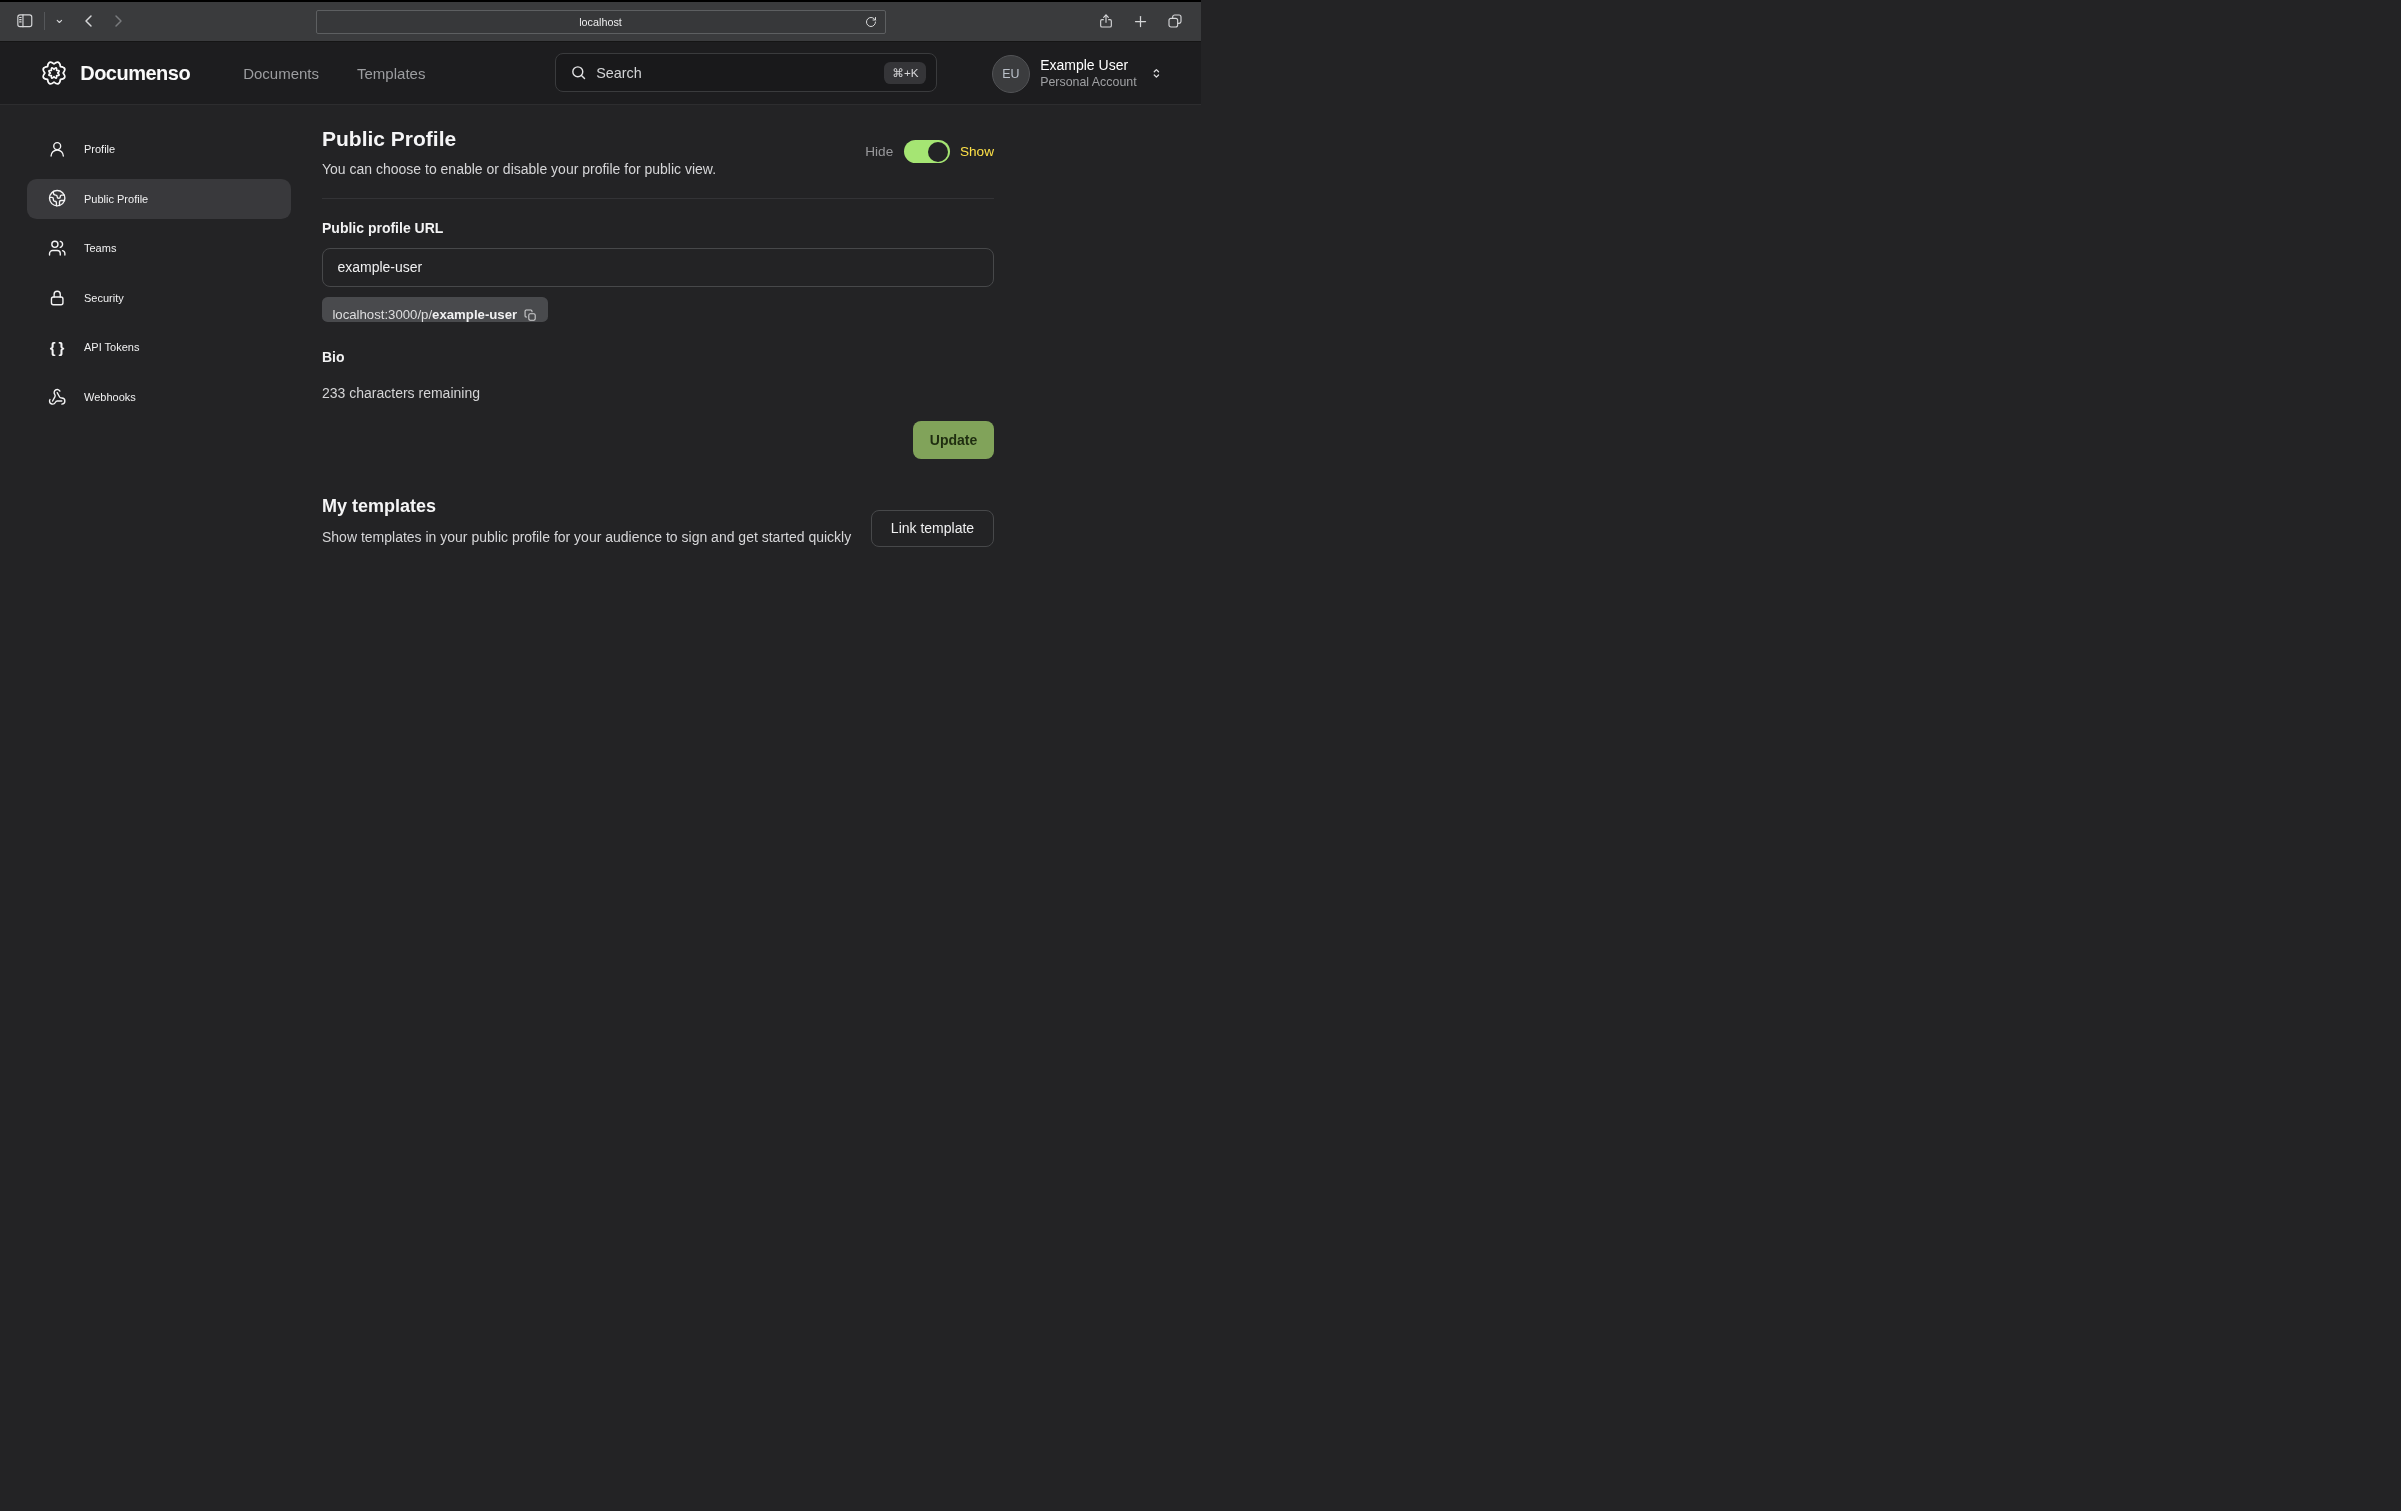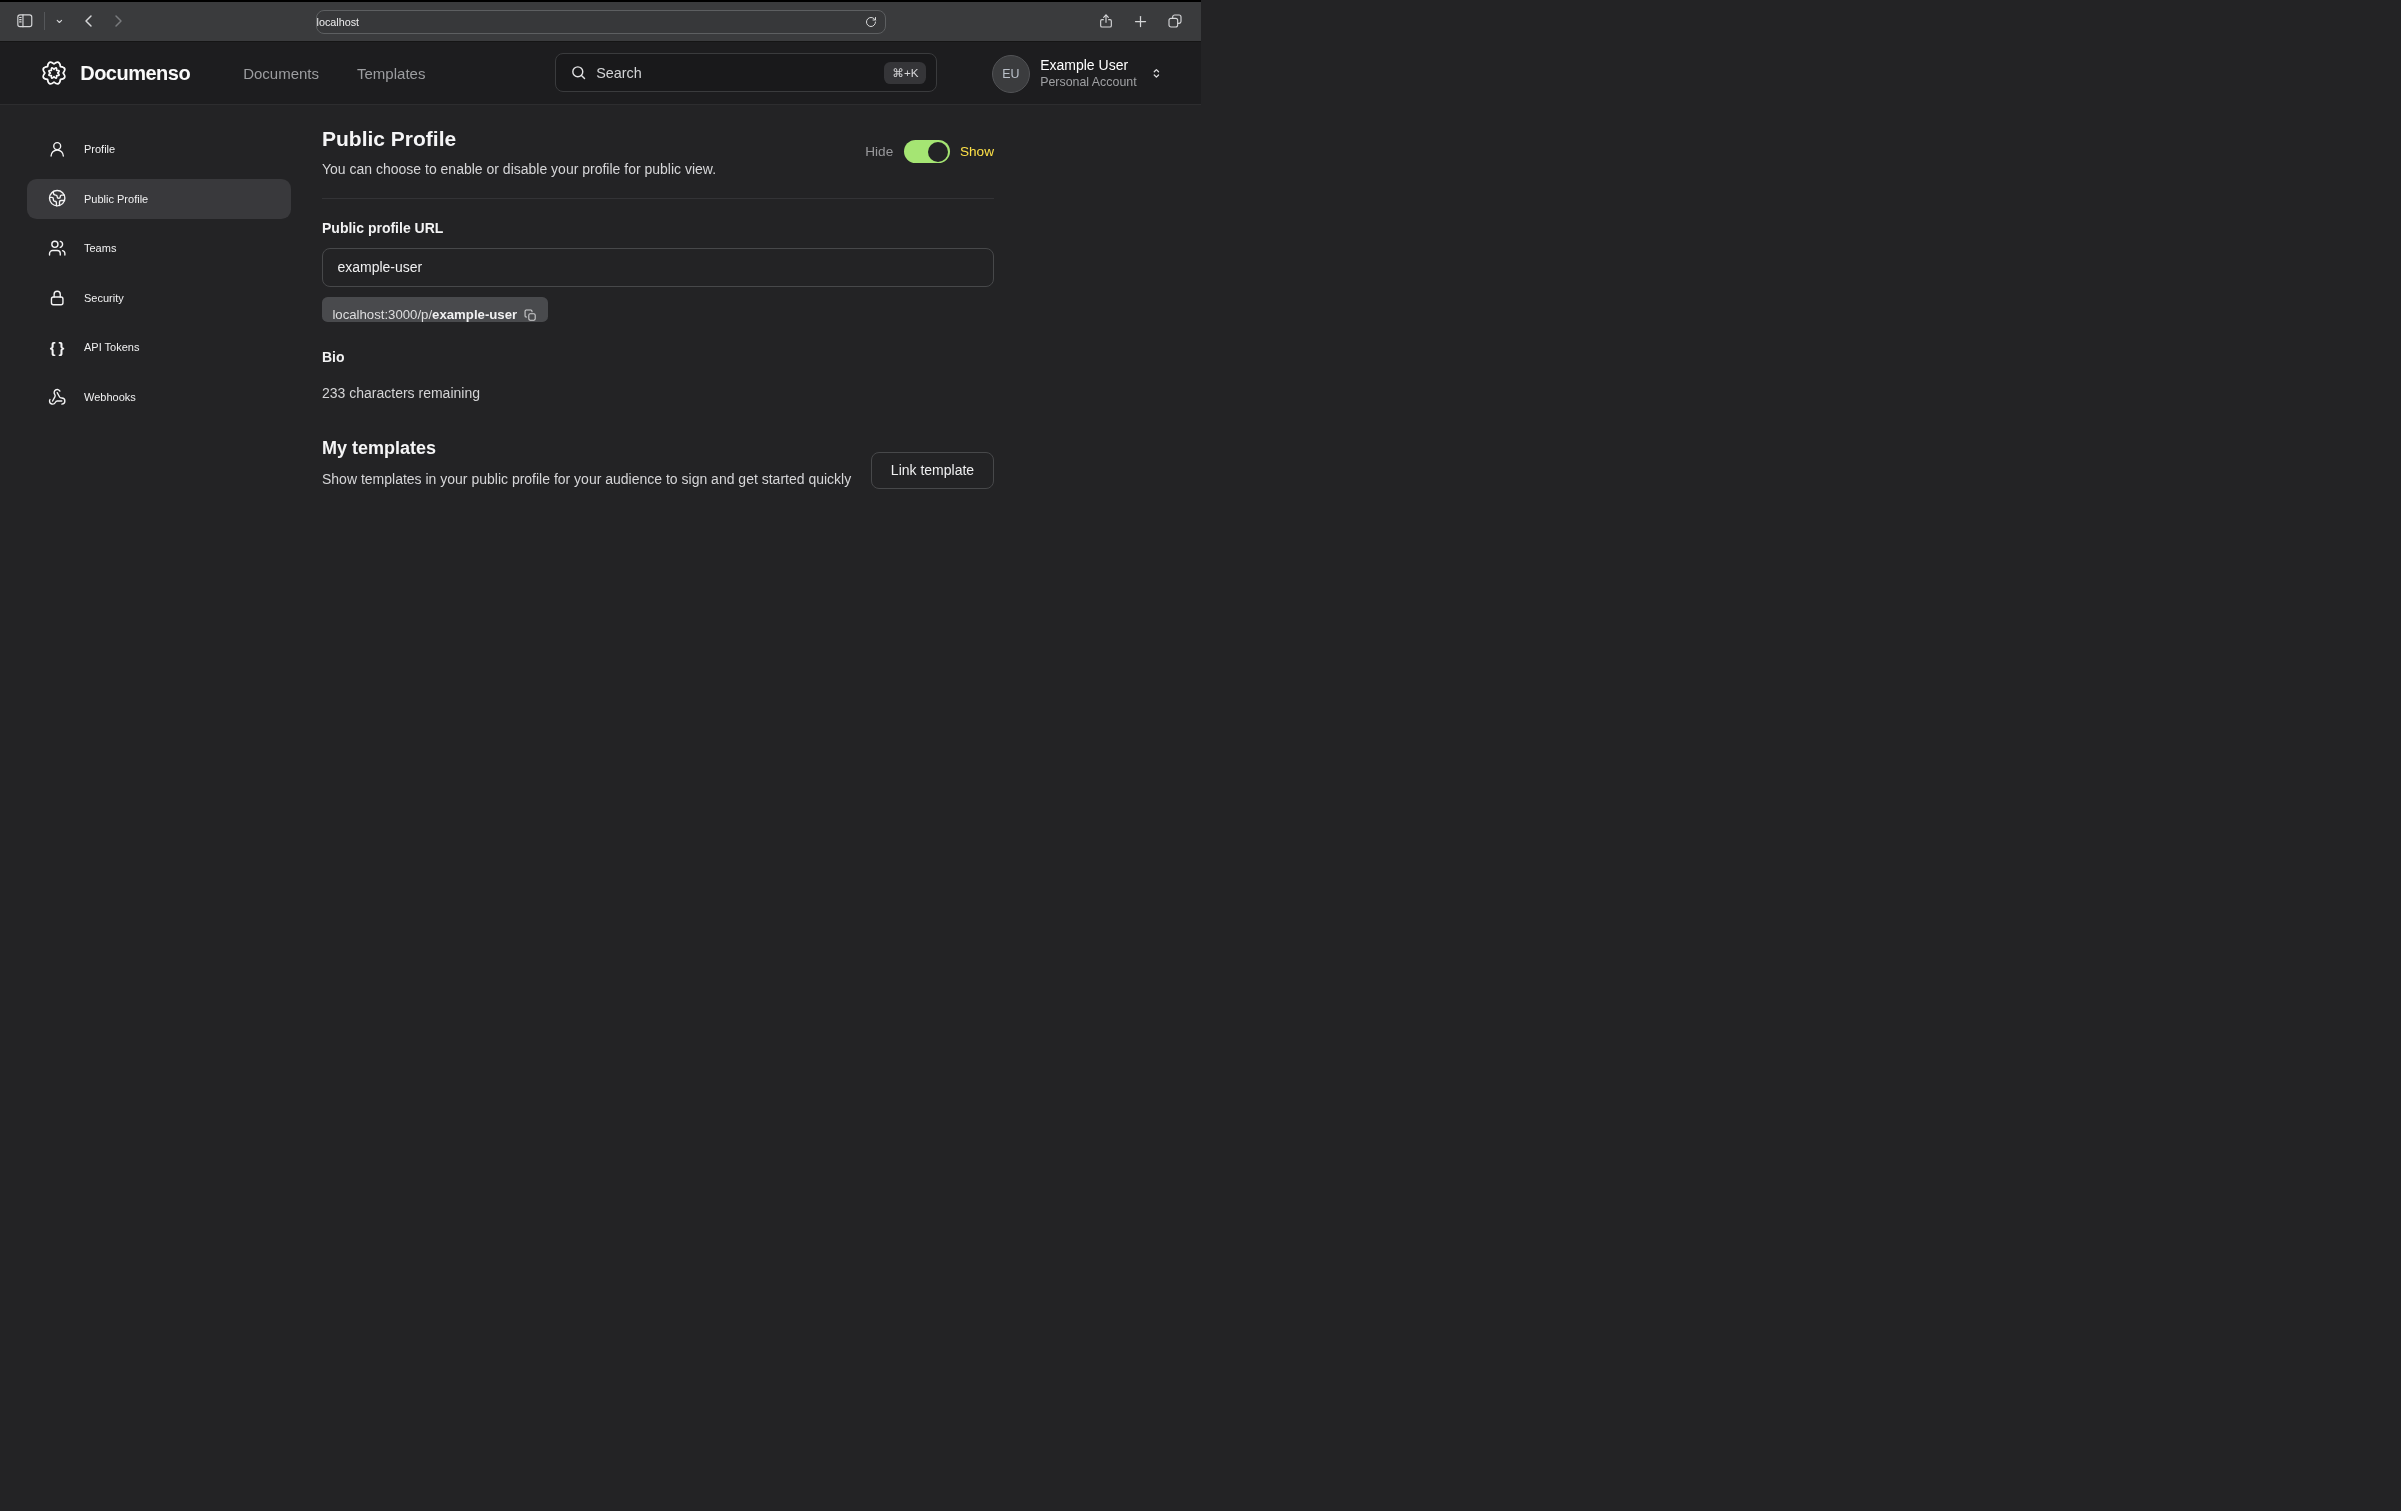--- a/index.html
+++ b/index.html
@@ -19,23 +19,23 @@
   .chrome::before { content:""; position:absolute; top:0; left:0; right:0; height:2.4px; background:#000; }
   .chrome-left {
     position:absolute; left:16px; top:0; height:42px;
     display:flex; align-items:center; gap:10.4px; color:#d5d6d8;
   }
   .chrome-divider { width:0.8px; height:17.6px; background:#55575a; }
   .icon-btn { display:flex; align-items:center; justify-content:center; cursor:default; }
   .dim { color:#797b7e; }
   .url-capsule {
     position:absolute; left:50%; top:10.4px; transform:translateX(-50%);
-    width:570px; height:24px; border-radius:8px;
+    width:570px; height:24px; border-radius:2px;
     background:#37383a; border:0.8px solid #5d5f61;
-    display:flex; align-items:center; justify-content:flex-start;
+    display:flex; align-items:center; justify-content:center;
   }
   .url-text { font-size:10.8px; color:#ededee; }
   .reload { position:absolute; right:7.2px; top:50%; transform:translateY(-50%); color:#d9dadb; }
   .chrome-right {
     position:absolute; right:17.6px; top:0; height:42px;
     display:flex; align-items:center; gap:19px; color:#d5d6d8;
   }
 
   
   .app-header {
@@ -348,20 +348,23 @@
           <rect x="9" y="9" width="12" height="12" rx="2.5"></rect>
             <path d="M5 15H4a2 2 0 0 1-2-2V4a2 2 0 0 1 2-2h9a2 2 0 0 1 2 2v1"></path>
         </svg>
       </span>
     </span>
   </div>
 
   <div class="field-label bio-label">Bio</div>
   <div class="chars-remaining">233 characters remaining</div>
 
+  <div class="update-row">
+    <button class="update-btn">Update</button>
+  </div>
 
   <section class="templates-section">
     <h2 class="tmpl-title">My templates</h2>
     <p class="tmpl-sub">Show templates in your public profile for your audience to sign and get started quickly</p>
     <button class="link-template-btn">Link template</button>
 
   </section>
 </main>
 
 

